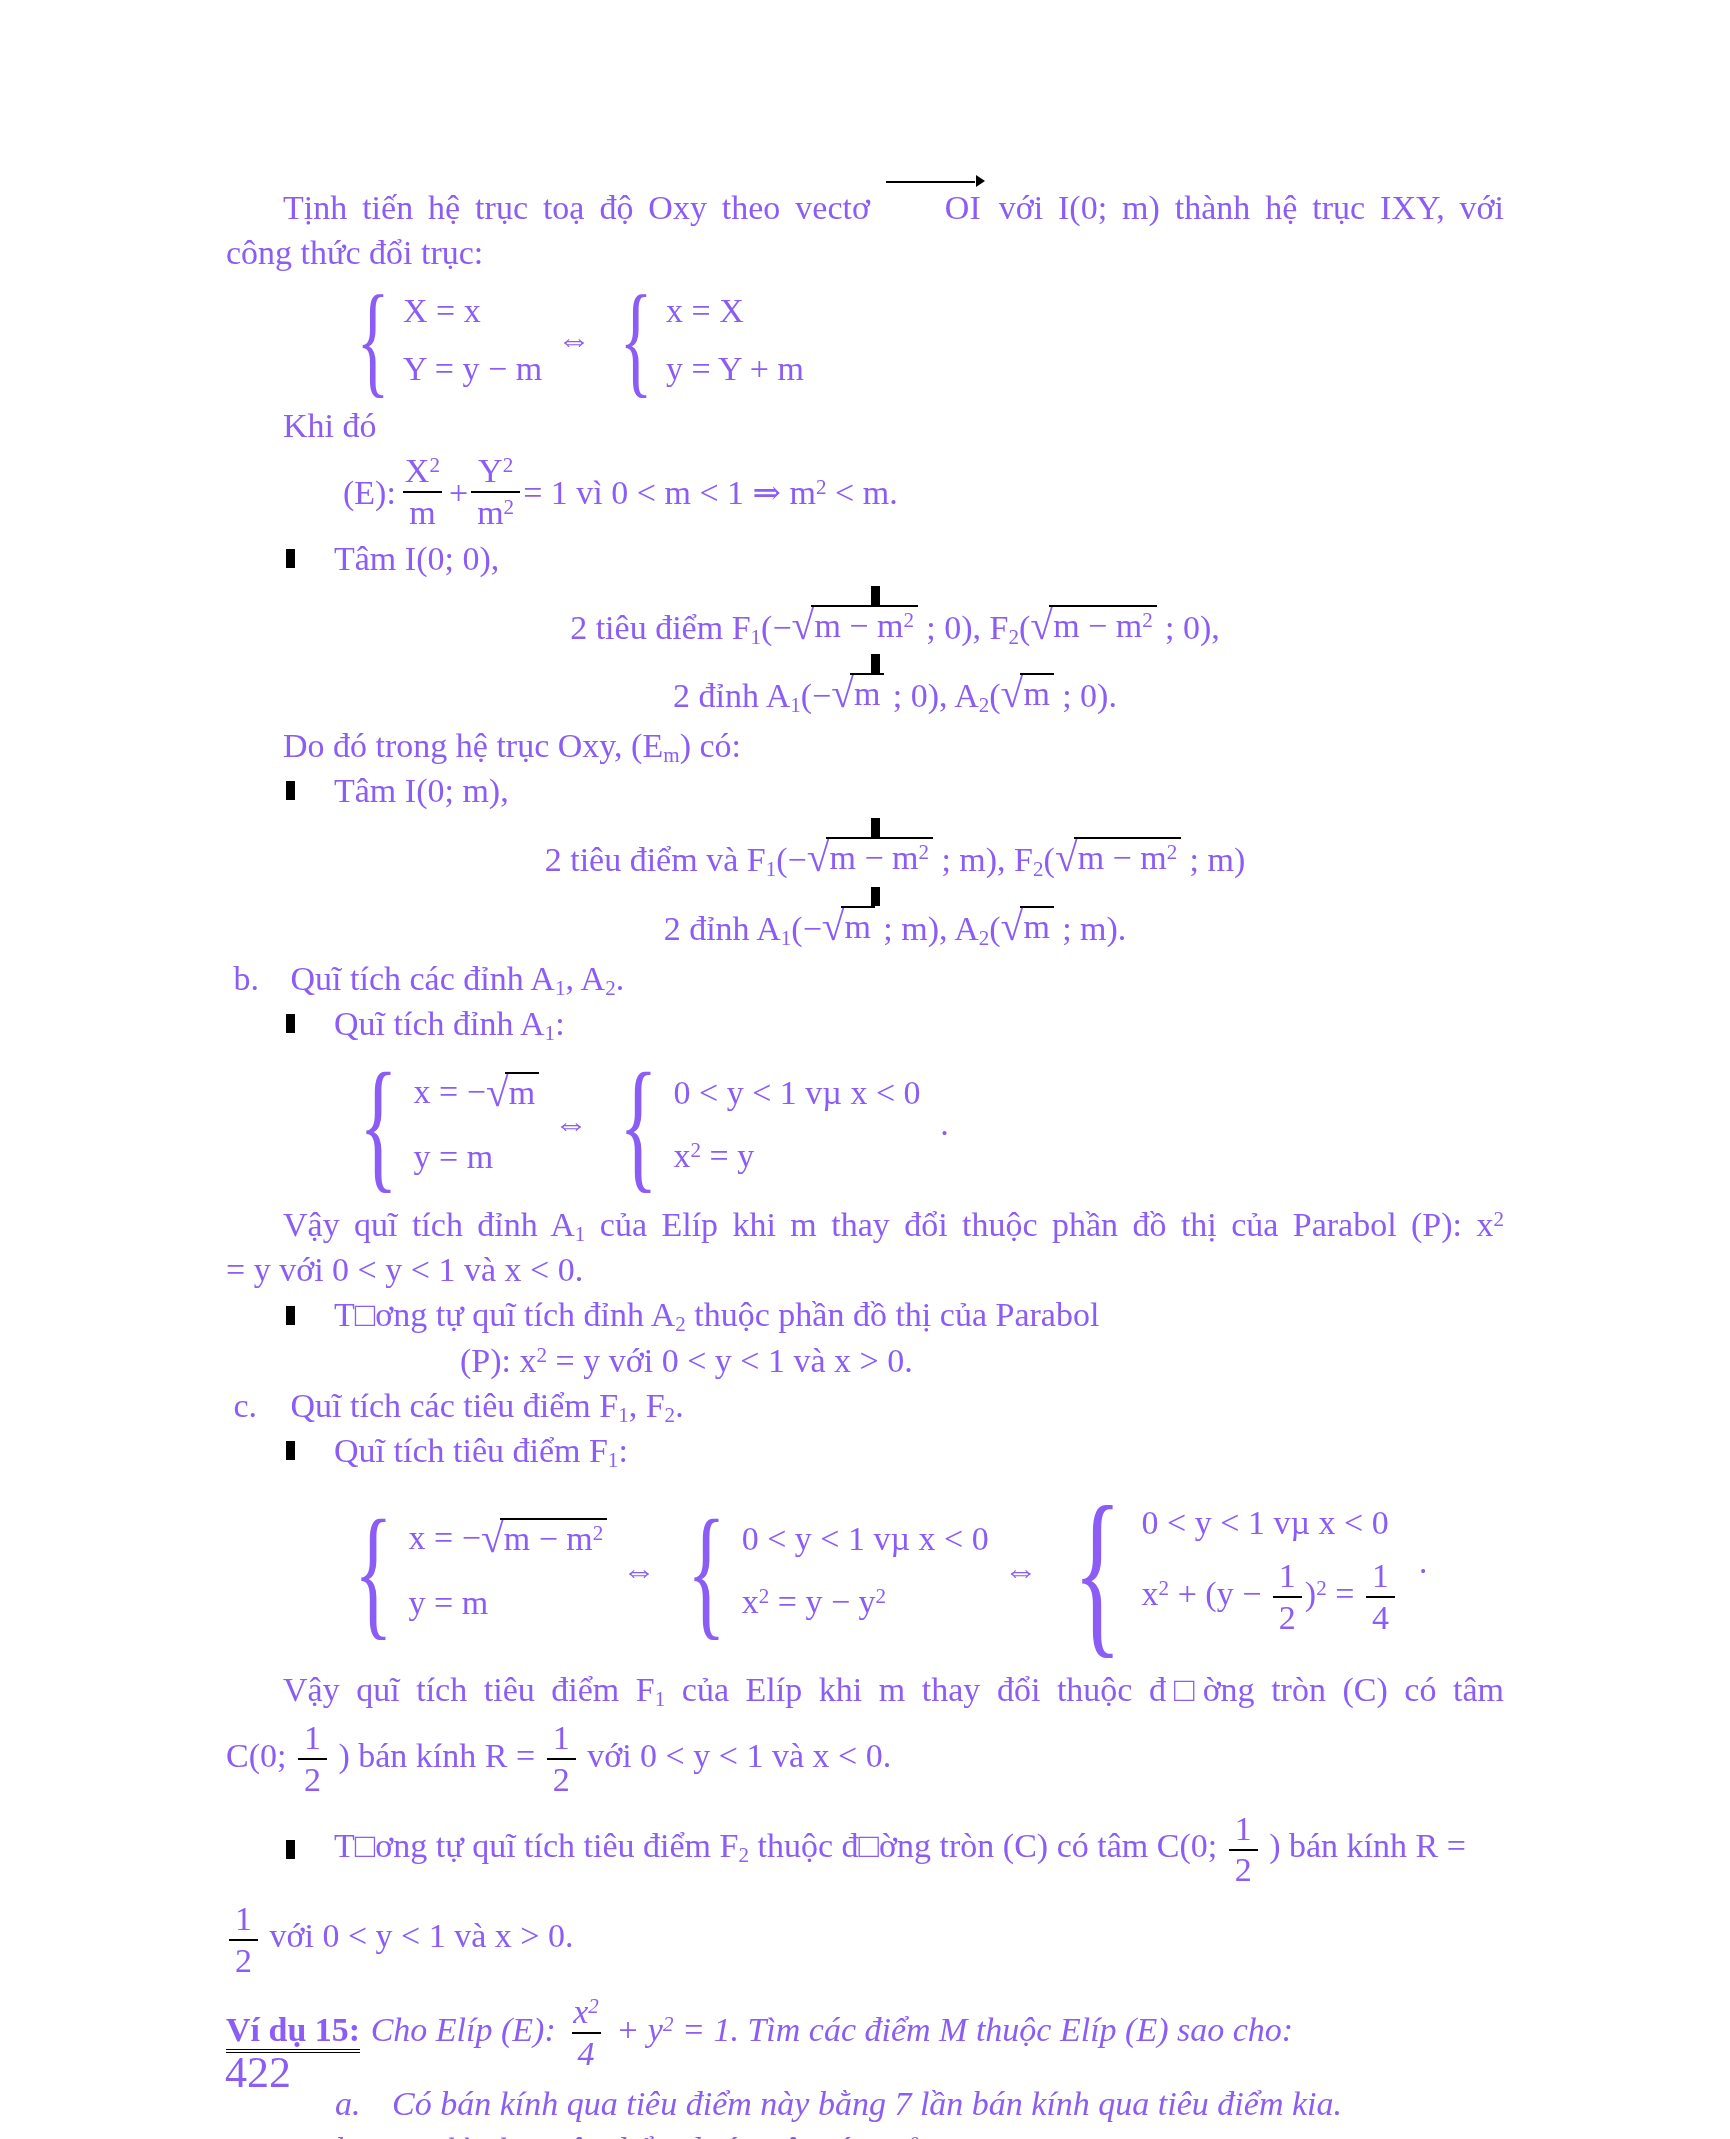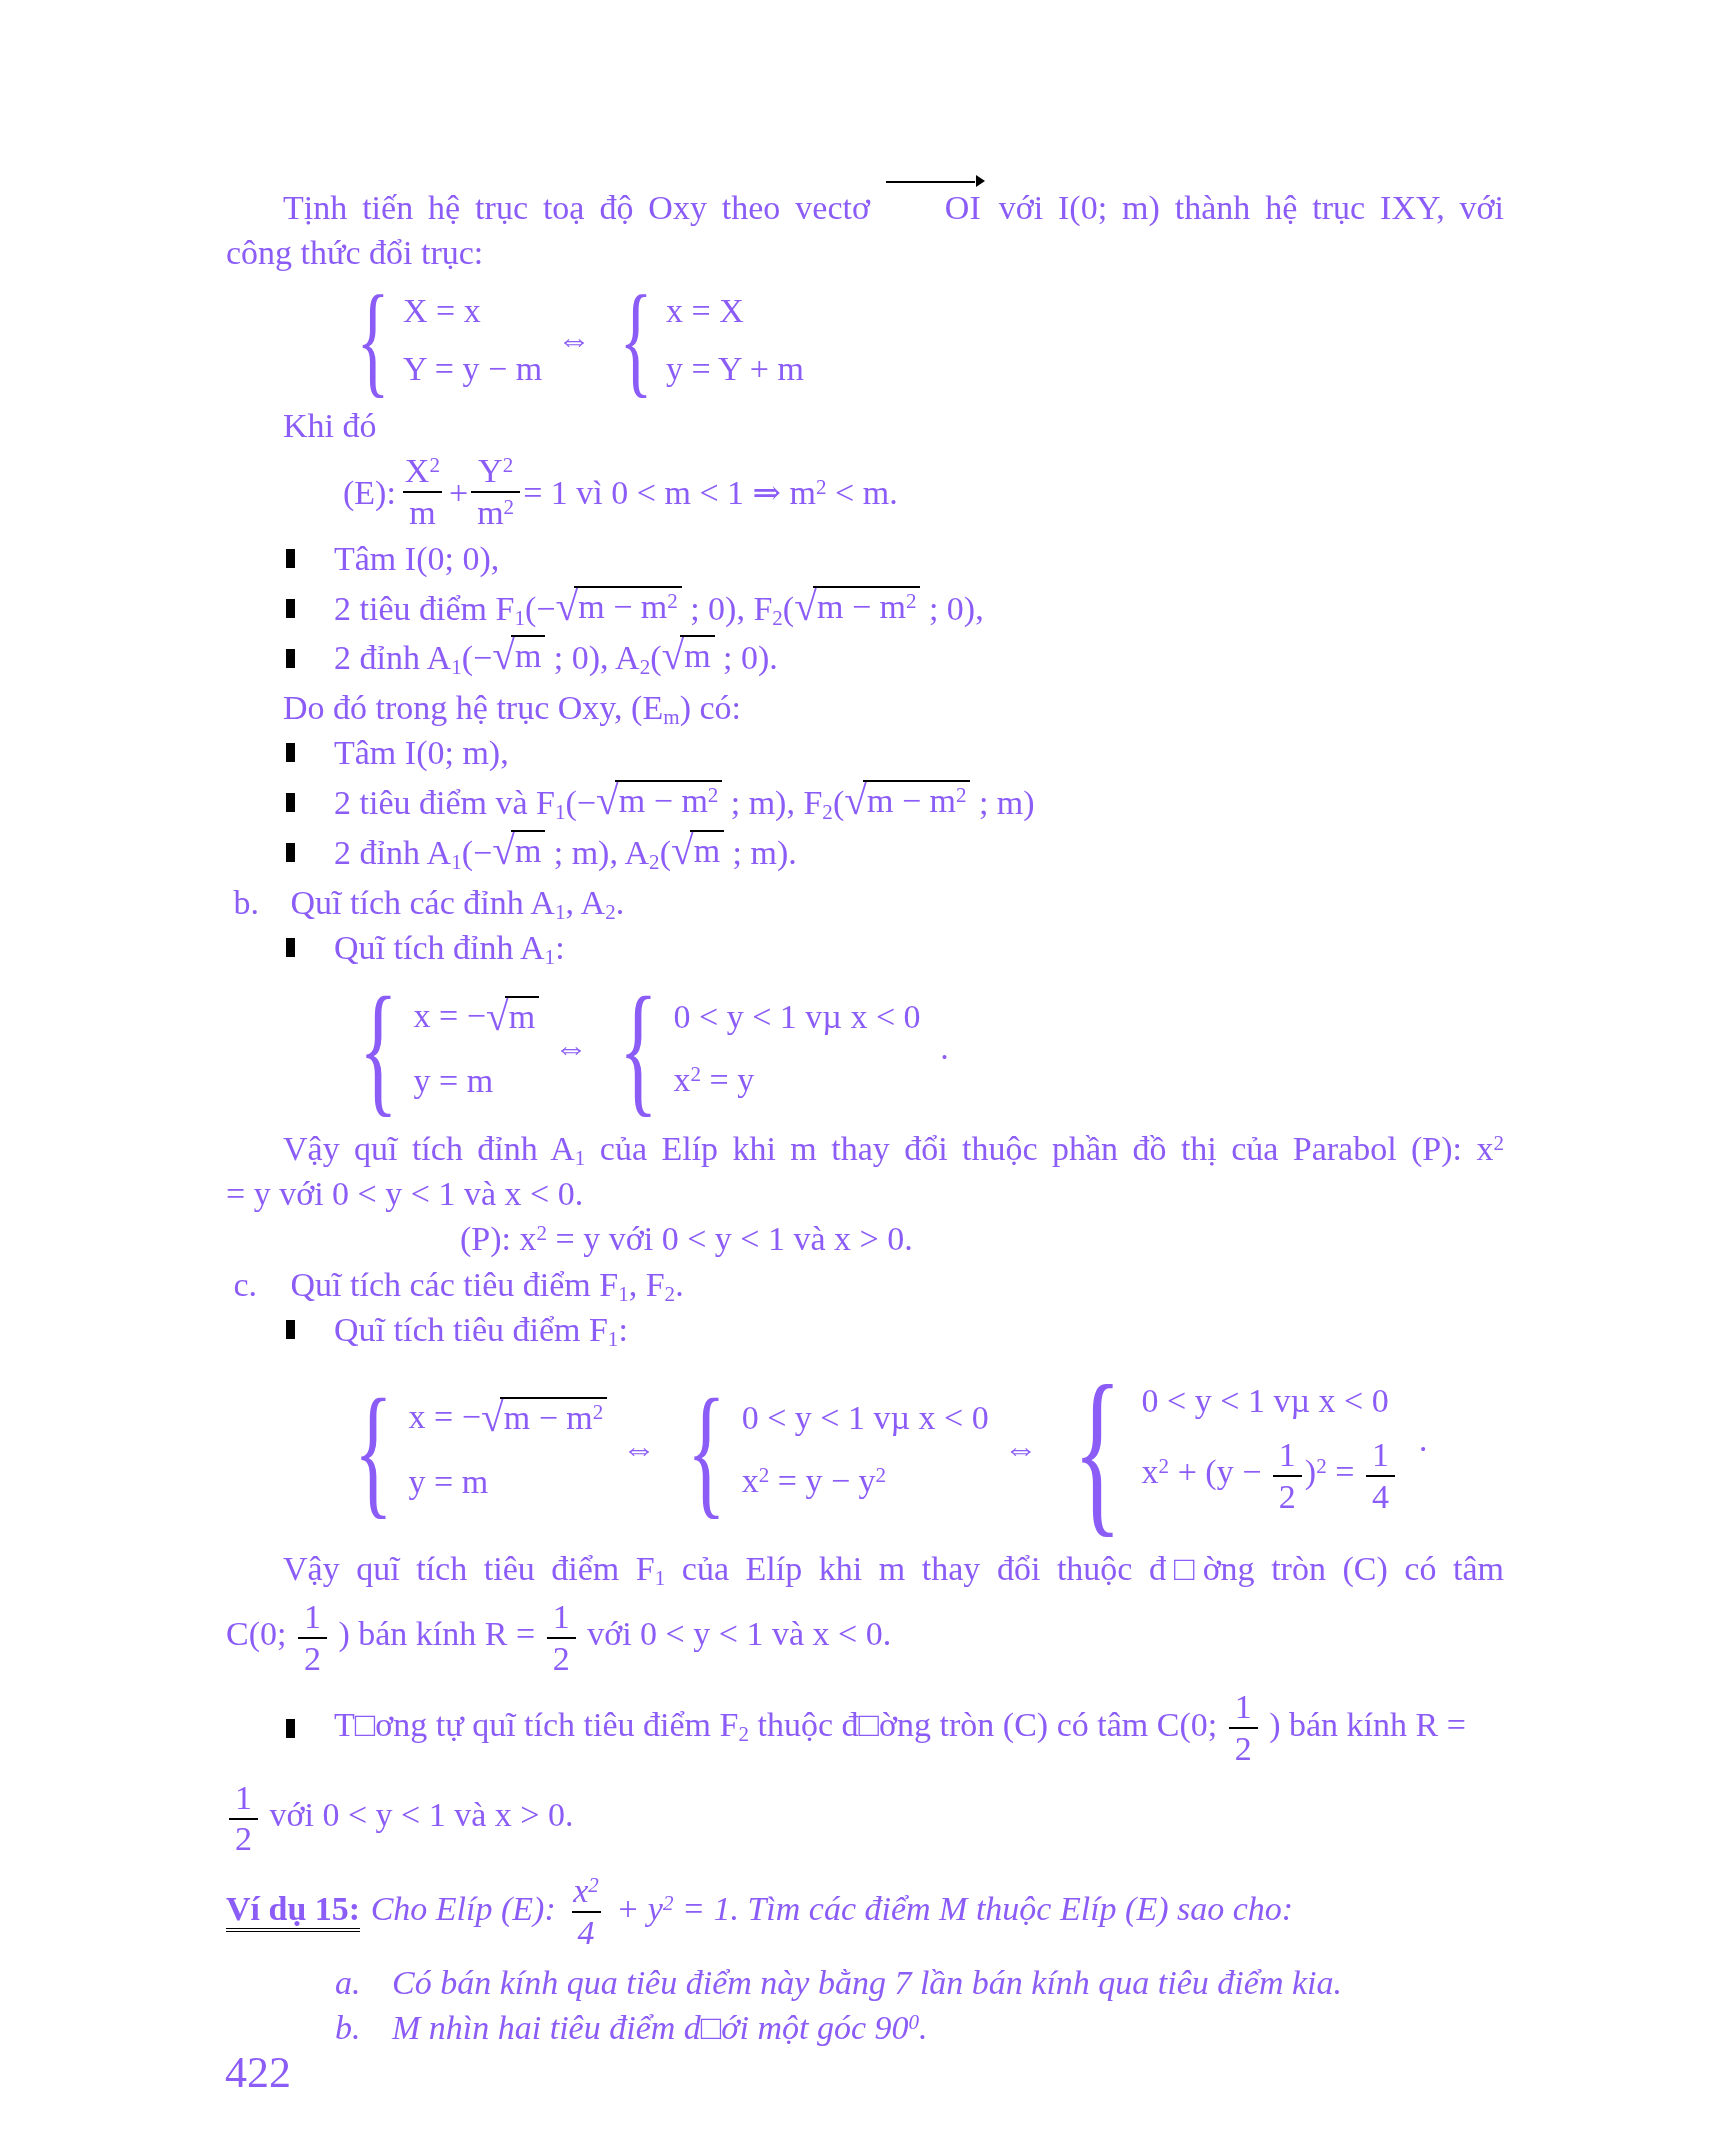--- a/index.html
+++ b/index.html
@@ -51,21 +51,21 @@
     border-left:9.8px solid #000;border-top:6px solid transparent;border-bottom:6px solid transparent;}
   .it{font-style:italic;}
   .vidu-label{font-weight:bold;border-bottom:4.5px double #000;padding-bottom:0.8px;margin-right:2px;}
   .pageno{position:absolute;left:225px;top:2044px;font-size:44px;}
   
   #sys1{padding-left:117px;margin:1.5px 0;}
   #eqE{padding-left:117px;margin:3px 0;}
   #sys2{padding-left:117px;margin:4.5px 0;}
   #sys3{padding-left:112px;margin:4.5px 0;}
   #p3{padding-left:234px;}
-  #tieu1,#dinh1,#tieu2,#dinh2{margin:4.5px 0;}
+  #tieu1,#dinh1,#tieu2,#dinh2{margin:4.5px 0;flex-direction:column;}
   #p4l2{margin:6px 0;}
   #ttf2{margin:9px 0;}
   #p5{margin:9px 0;}
   #vidu{margin:12px 0 7.5px 0;}
 </style>
 </head>
 <body>
 
 <div class="page">
 
@@ -176,20 +176,24 @@
     <span class="enddot">.</span>
   </div>
 
   <div class="line j indent">
     <span>Vậy quĩ tích đỉnh A</span><sub class="sb">1</sub><span> của Elíp khi m thay đổi thuộc phần đồ thị của Parabol (P): x</span><sup class="sp">2</sup>
   </div>
   <div class="line">
     <span>= y với 0 &lt; y &lt; 1 và x &lt; 0.</span>
   </div>
 
+  <div class="bullet-line">
+    <span class="bullet-sq"></span>
+    <span class="line"><span>T□ơng tự quĩ tích đỉnh A</span><sub class="sb">2</sub><span> thuộc phần đồ thị của Parabol</span></span>
+  </div>
 
   <div class="line" id="p3">
     <span>(P): x</span><sup class="sp">2</sup><span> = y với 0 &lt; y &lt; 1 và x &gt; 0.</span>
   </div>
 
   <div class="marker-line">
     <span class="marker">c.</span>
     <span class="line"><span>Quĩ tích các tiêu điểm F</span><sub class="sb">1</sub><span>, F</span><sub class="sb">2</sub><span>.</span></span>
   </div>
 

